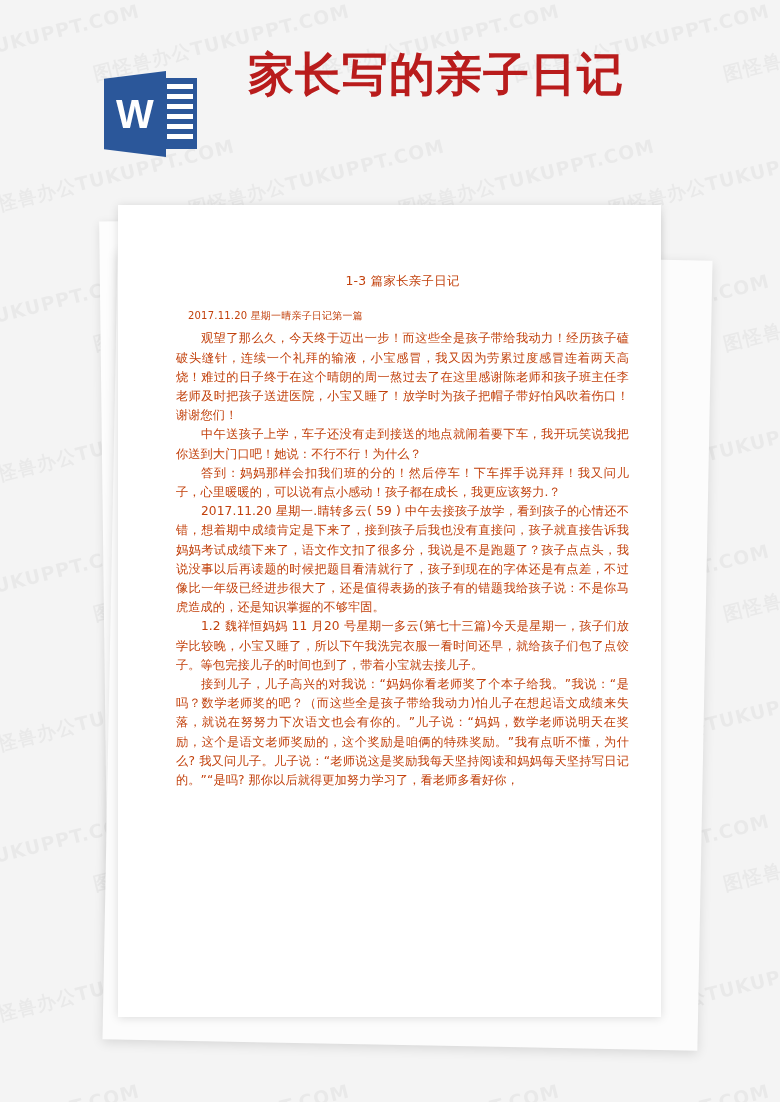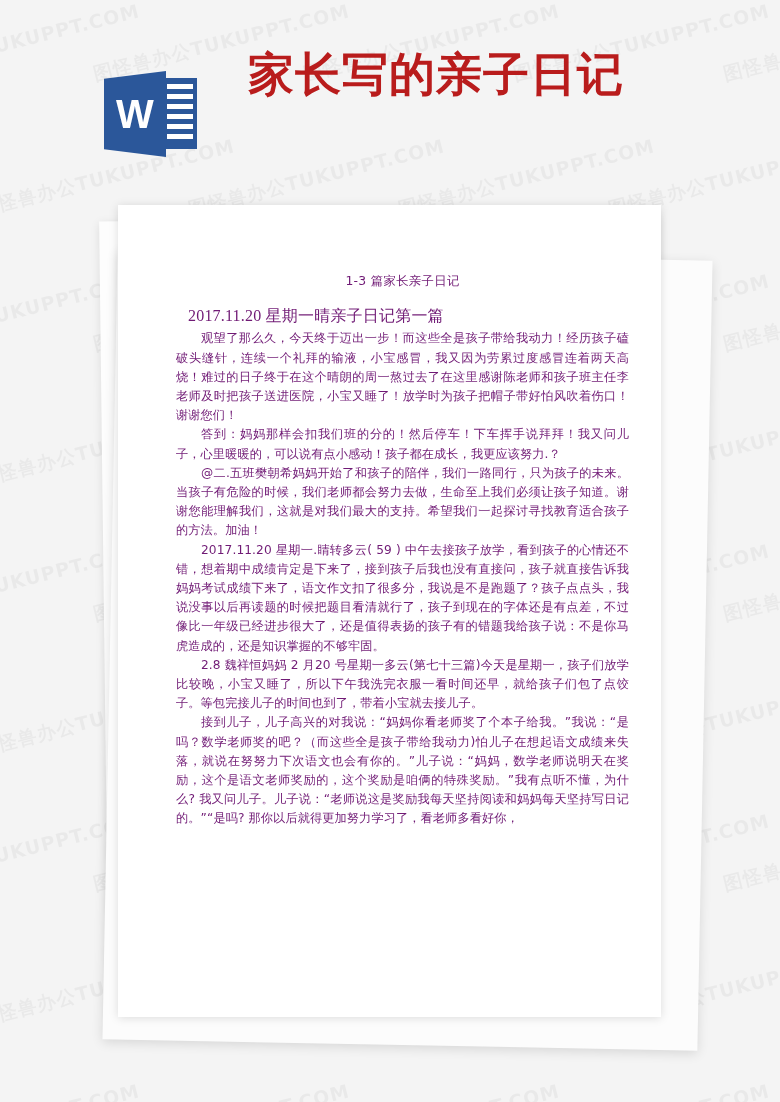--- a/index.html
+++ b/index.html
@@ -145,37 +145,36 @@
     position: absolute;
     left: 118px;
     top: 205px;
     width: 543px;
     height: 812px;
     z-index: 12;
     overflow: hidden;
   }
   .doc-inner {
     padding: 66px 32px 0 58px;
-    color: #701a75;
+    color: #c2410c;
     font-size: 12.2px;
     line-height: 19.2px;
     font-family: "DejaVu Sans", "Liberation Sans", sans-serif;
   }
   .doc-title {
     text-align: center;
     font-size: 12.4px;
     margin: 0 0 16px 0;
     letter-spacing: 0.3px;
   }
   .doc-subtitle {
-    font-size: 16px;
+    font-size: 10px;
     margin: 0 0 4px 0;
     text-indent: 12px;
     letter-spacing: 0.2px;
-    font-family: Liberation Serif, serif;
   }
   .para {
     margin: 0;
     text-indent: 25px;
     text-align: justify;
     text-justify: inter-ideograph;
     letter-spacing: 0.1px;
   }
 </style>
 </head>
@@ -185,24 +184,24 @@
   <div class="sheet-back-left"></div>
   <div class="sheet-back-bottom"></div>
   <div class="sheet-main"></div>
 </div>
 
 <div class="doc-body">
   <div class="doc-inner">
     <div class="doc-title">1-3 篇家长亲子日记</div>
     <div class="doc-subtitle">2017.11.20 星期一晴亲子日记第一篇</div>
     <p class="para">观望了那么久，今天终于迈出一步！而这些全是孩子带给我动力！经历孩子磕破头缝针，连续一个礼拜的输液，小宝感冒，我又因为劳累过度感冒连着两天高烧！难过的日子终于在这个晴朗的周一熬过去了在这里感谢陈老师和孩子班主任李老师及时把孩子送进医院，小宝又睡了！放学时为孩子把帽子带好怕风吹着伤口！谢谢您们！</p>
+    <p class="para">中午送孩子上学，车子还没有走到接送的地点就闹着要下车，我开玩笑说我把你送到大门口吧！她说：不行不行！为什么？</p>
     <p class="para">答到：妈妈那样会扣我们班的分的！然后停车！下车挥手说拜拜！我又问儿子，心里暖暖的，可以说有点小感动！孩子都在成长，我更应该努力.？</p>
-    <p class="para">@二.五班樊朝希妈妈开始了和孩子的陪伴，我们一路同行，只为孩子的未来。当孩子有危险的时候，我们老师都会努力去做，生命至上我们必须让孩子知道。谢谢您能理解我们，这就是对我们最大的支持。希望我们一起探讨寻找教育适合孩子的方法。加油！</p>
     <p class="para">2017.11.20 星期一.睛转多云( 59 ) 中午去接孩子放学，看到孩子的心情还不错，想着期中成绩肯定是下来了，接到孩子后我也没有直接问，孩子就直接告诉我妈妈考试成绩下来了，语文作文扣了很多分，我说是不是跑题了？孩子点点头，我说没事以后再读题的时候把题目看清就行了，孩子到现在的字体还是有点差，不过像比一年级已经进步很大了，还是值得表扬的孩子有的错题我给孩子说：不是你马虎造成的，还是知识掌握的不够牢固。</p>
-    <p class="para">2.8 魏祥恒妈妈 2 月20 号星期一多云(第七十三篇)今天是星期一，孩子们放学比较晚，小宝又睡了，所以下午我洗完衣服一看时间还早，就给孩子们包了点饺子。等包完接儿子的时间也到了，带着小宝就去接儿子。</p>
+    <p class="para">1.2 魏祥恒妈妈 11 月20 号星期一多云(第七十三篇)今天是星期一，孩子们放学比较晚，小宝又睡了，所以下午我洗完衣服一看时间还早，就给孩子们包了点饺子。等包完接儿子的时间也到了，带着小宝就去接儿子。</p>
     <p class="para">接到儿子，儿子高兴的对我说：“妈妈你看老师奖了个本子给我。”我说：“是吗？数学老师奖的吧？（而这些全是孩子带给我动力)怕儿子在想起语文成绩来失落，就说在努努力下次语文也会有你的。”儿子说：“妈妈，数学老师说明天在奖励，这个是语文老师奖励的，这个奖励是咱俩的特殊奖励。”我有点听不懂，为什么? 我又问儿子。儿子说：“老师说这是奖励我每天坚持阅读和妈妈每天坚持写日记的。”“是吗? 那你以后就得更加努力学习了，看老师多看好你，</p>
   </div>
 </div>
 
 <div class="header">
   <div class="word-logo">
     <div class="panel"></div>
     <div class="w-letter">W</div>
     <div class="doc">
       <i style="top:6px"></i>

